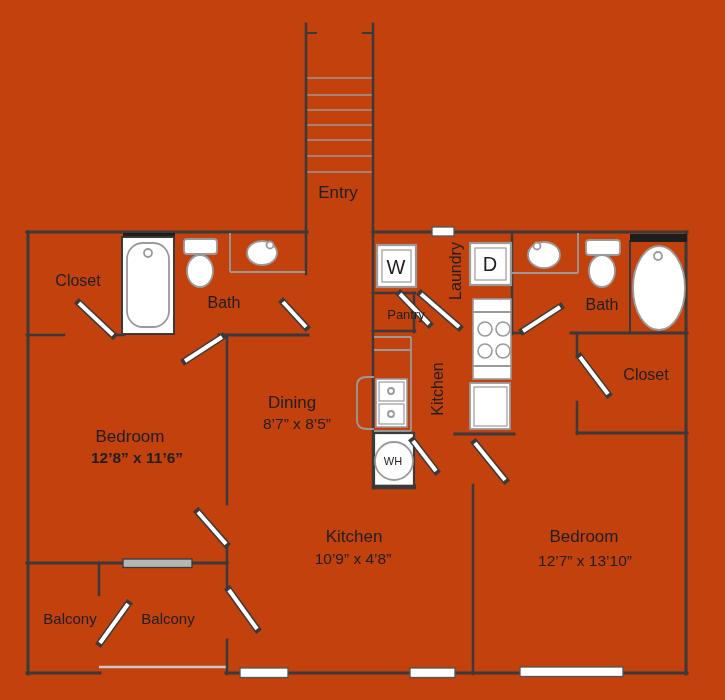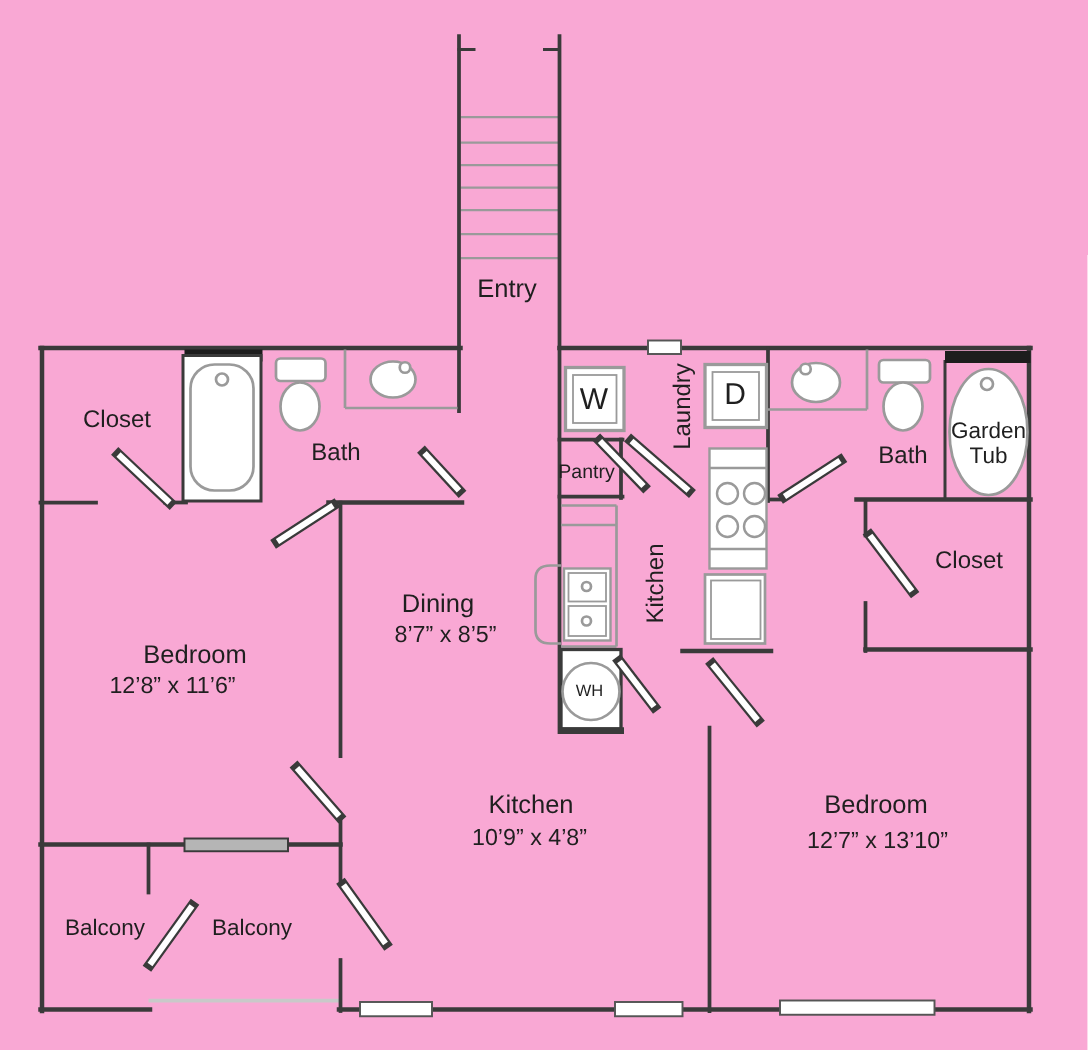--- a/index.html
+++ b/index.html
@@ -1,16 +1,16 @@
 <!DOCTYPE html>
 <html><head>
 <meta charset="utf-8">
 <style>
   html,body{margin:0;padding:0;background:#ffffff;}
-  #plan{position:relative;width:725px;height:700px;background:#f9a8d4;overflow:hidden;}
+  #plan{position:relative;width:725px;height:700px;background:#c2410c;overflow:hidden;}
   #plan svg{position:absolute;left:0;top:0;}
   .lbl{position:absolute;transform:translate(-50%,-50%);font-family:"Liberation Sans",sans-serif;
        color:#1f1f1f;white-space:nowrap;text-align:center;line-height:1.15;}
   .rot{transform:translate(-50%,-50%) rotate(-90deg);}
   .fs20{font-size:20px;}
   .fs17{font-size:17px;}
   .fs16{font-size:16px;}
   .fs155{font-size:15.5px;}
   .fs15{font-size:15px;}
   .fs145{font-size:11px;}
@@ -176,30 +176,29 @@
         <line x1="475" y1="443" x2="505" y2="480"></line>
         <line x1="580" y1="357" x2="608" y2="394"></line>
       </g>
     </g>
   </svg>
 
   <div class="lbl fs17" style="left:338px;top:193px;">Entry</div>
   <div class="lbl fs16" style="left:78px;top:281px;">Closet</div>
   <div class="lbl fs16" style="left:224px;top:303px;">Bath</div>
   <div class="lbl fs17" style="left:130px;top:437px;">Bedroom</div>
-  <div class="lbl fs155" style="left:115px;top:458px;">12’8” x 11’6”</div>
+  <div class="lbl fs155" style="left:137px;top:458px;font-weight:bold;">12’8” x 11’6”</div>
   <div class="lbl fs17" style="left:292px;top:403px;">Dining</div>
   <div class="lbl fs155" style="left:297px;top:424px;">8’7” x 8’5”</div>
   <div class="lbl fs17" style="left:354px;top:537px;">Kitchen</div>
   <div class="lbl fs155" style="left:353px;top:559px;">10’9” x 4’8”</div>
   <div class="lbl fs16 rot" style="left:456px;top:271px;">Laundry</div>
-  <div class="lbl fs13" style="left:391px;top:315px;">Pantry</div>
+  <div class="lbl fs13" style="left:406px;top:315px;">Pantry</div>
   <div class="lbl fs16 rot" style="left:438px;top:389px;">Kitchen</div>
   <div class="lbl fs16" style="left:602px;top:305px;">Bath</div>
-  <div class="lbl fs15 wrap" style="left:659px;top:296px;">Garden Tub</div>
   <div class="lbl fs16" style="left:646px;top:375px;">Closet</div>
   <div class="lbl fs17" style="left:584px;top:537px;">Bedroom</div>
   <div class="lbl fs155" style="left:585px;top:561px;">12’7” x 13’10”</div>
   <div class="lbl fs15" style="left:70px;top:619px;">Balcony</div>
   <div class="lbl fs15" style="left:168px;top:619px;">Balcony</div>
 
   <div class="lbl fs20" style="left:396px;top:267px;">W</div>
   <div class="lbl fs20" style="left:490px;top:264px;">D</div>
   <div class="lbl fs145" style="left:393px;top:461px;">WH</div>
 

